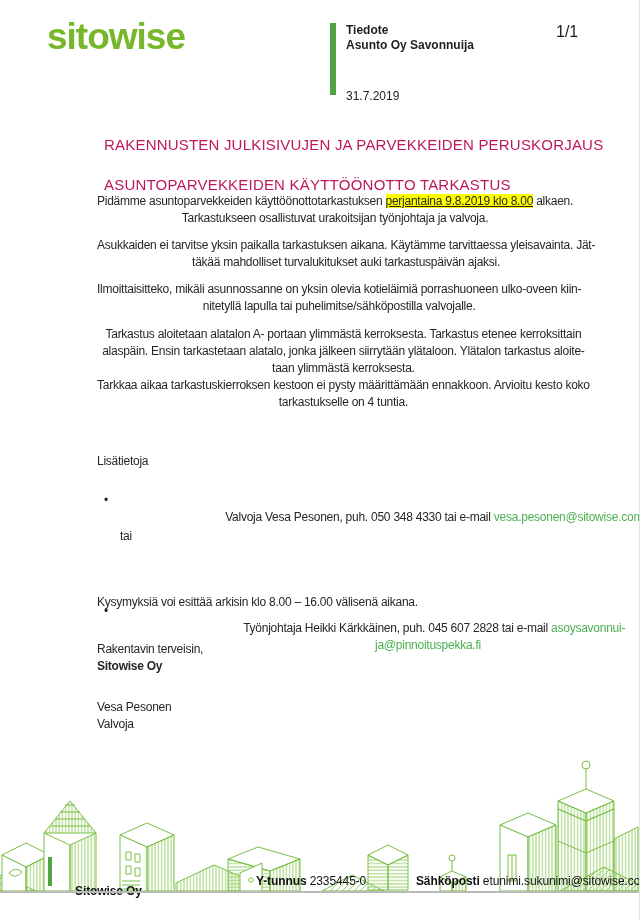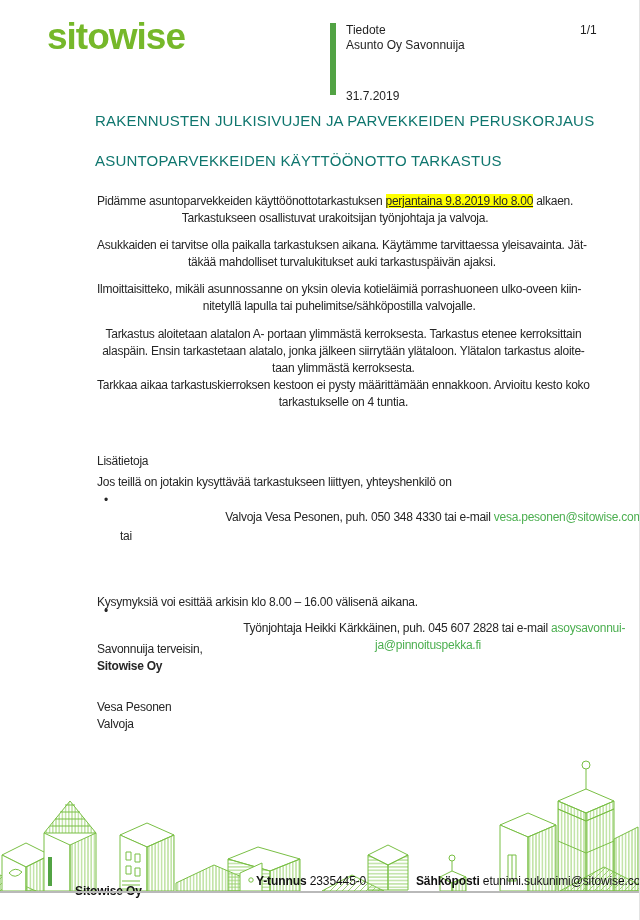--- a/index.html
+++ b/index.html
@@ -10,24 +10,24 @@
     overflow:hidden; border-right:1px solid #e3e3e3;
   }
   .abs { position:absolute; }
   .logo {
     left:47px; top:16px; font-size:37px; font-weight:bold; letter-spacing:-1px;
     color:#76b82a; font-family:"Liberation Sans",sans-serif;
   }
   .hdr-block { left:330px; top:23px; display:flex; }
   .hdr-bar { width:6px; height:72px; background:#52a344; margin-right:10px; }
   .hdr-lines { font-size:12px; line-height:15px; color:#1f1f1f; }
-  .hdr-lines .b { font-weight:normal; }
+  .hdr-lines .b { font-weight:bold; }
   .hdr-date { margin-top:36px; font-weight:normal; }
-  .page-num { left:556px; top:23px; font-size:12px; color:#1f1f1f;margin-left:24px; }
-  .doc-title { left:95px; font-size:15px; letter-spacing:0.2px; color:#0f766e; white-space:pre; }
+  .page-num { left:556px; top:23px; font-size:16px; color:#1f1f1f; }
+  .doc-title { left:104px; font-size:15px; letter-spacing:0.2px; color:#be185d; white-space:pre;margin-top:24px; }
   .body-text {
     left:97px; font-size:12px; letter-spacing:-0.25px; line-height:17px;
     color:#262626; white-space:pre;text-align:center;
   }
   .hl { background:#ffff00; text-decoration:underline; }
   .green-link { color:#4caf50; cursor:pointer; }
   .bullet { padding-left:23px; position:relative; }
   .bullet .dot { position:absolute; left:7px; top:0; }
   .indent { padding-left:23px; }
   .bold { font-weight:bold; }
@@ -53,49 +53,48 @@
   </div>
 
   <div class="abs page-num">1/1</div>
 
   <div class="abs doc-title" style="top:112px">RAKENNUSTEN JULKISIVUJEN JA PARVEKKEIDEN PERUSKORJAUS</div>
   <div class="abs doc-title" style="top:152px">ASUNTOPARVEKKEIDEN KÄYTTÖÖNOTTO TARKASTUS</div>
 
   <div class="abs body-text" style="top:193px"><span>Pidämme asuntoparvekkeiden käyttöönottotarkastuksen </span><span class="hl">perjantaina 9.8.2019 klo 8.00</span><span> alkaen.
 Tarkastukseen osallistuvat urakoitsijan työnjohtaja ja valvoja.</span></div>
 
-  <div class="abs body-text" style="top:237px">Asukkaiden ei tarvitse olla paikalla tarkastuksen aikana. Käytämme tarvittaessa yleisavainta. Jät-
+  <div class="abs body-text" style="top:237px">Asukkaiden ei tarvitse yksin paikalla tarkastuksen aikana. Käytämme tarvittaessa yleisavainta. Jät-
 täkää mahdolliset turvalukitukset auki tarkastuspäivän ajaksi.</div>
 
   <div class="abs body-text" style="top:281px">Ilmoittaisitteko, mikäli asunnossanne on yksin olevia kotieläimiä porrashuoneen ulko-oveen kiin-
 nitetyllä lapulla tai puhelimitse/sähköpostilla valvojalle.</div>
 
   <div class="abs body-text" style="top:326px">Tarkastus aloitetaan alatalon A- portaan ylimmästä kerroksesta. Tarkastus etenee kerroksittain
 alaspäin. Ensin tarkastetaan alatalo, jonka jälkeen siirrytään ylätaloon. Ylätalon tarkastus aloite-
 taan ylimmästä kerroksesta.
 Tarkkaa aikaa tarkastuskierroksen kestoon ei pysty määrittämään ennakkoon. Arvioitu kesto koko
 tarkastukselle on 4 tuntia.</div>
 
   <div class="abs body-text" style="top:453px">Lisätietoja</div>
-  <div class="abs body-text" style="top:474px">Jos teillä on jotakin kysyttävää tarkastukseen liittyen, yhteyshenkilö on</div>
 
   <div class="abs body-text bullet" style="top:492px">
     <span class="dot">•</span><span>Valvoja Vesa Pesonen, puh. 050 348 4330 tai e-mail </span><a class="green-link">vesa.pesonen@sitowise.com</a>
   </div>
 
   <div class="abs body-text indent" style="top:528px">tai</div>
 
   <div class="abs body-text bullet" style="top:552px">
     <span class="dot">•</span><span>Työnjohtaja Heikki Kärkkäinen, puh. 045 607 2828 tai e-mail </span><a class="green-link">asoysavonnui-
 ja@pinnoituspekka.fi</a>
   </div>
 
   <div class="abs body-text" style="top:594px">Kysymyksiä voi esittää arkisin klo 8.00 – 16.00 välisenä aikana.</div>
 
-  <div class="abs body-text" style="top:641px">Savonnuija terveisin,</div>
+  <div class="abs body-text" style="top:641px">Rakentavin terveisin,</div>
   <div class="abs body-text bold" style="top:658px">Sitowise Oy</div>
   <div class="abs body-text" style="top:699px">Vesa Pesonen</div>
   <div class="abs body-text" style="top:716px">Valvoja</div>
 
   <svg class="abs skyline" viewBox="0 0 640 140">
     <defs>
       <pattern id="hv" width="3.2" height="8" patternUnits="userSpaceOnUse">
         <path d="M1.6 0V8" stroke="#9ed374" stroke-width="1"></path>
       </pattern>
       <pattern id="hh" width="8" height="3.4" patternUnits="userSpaceOnUse">

